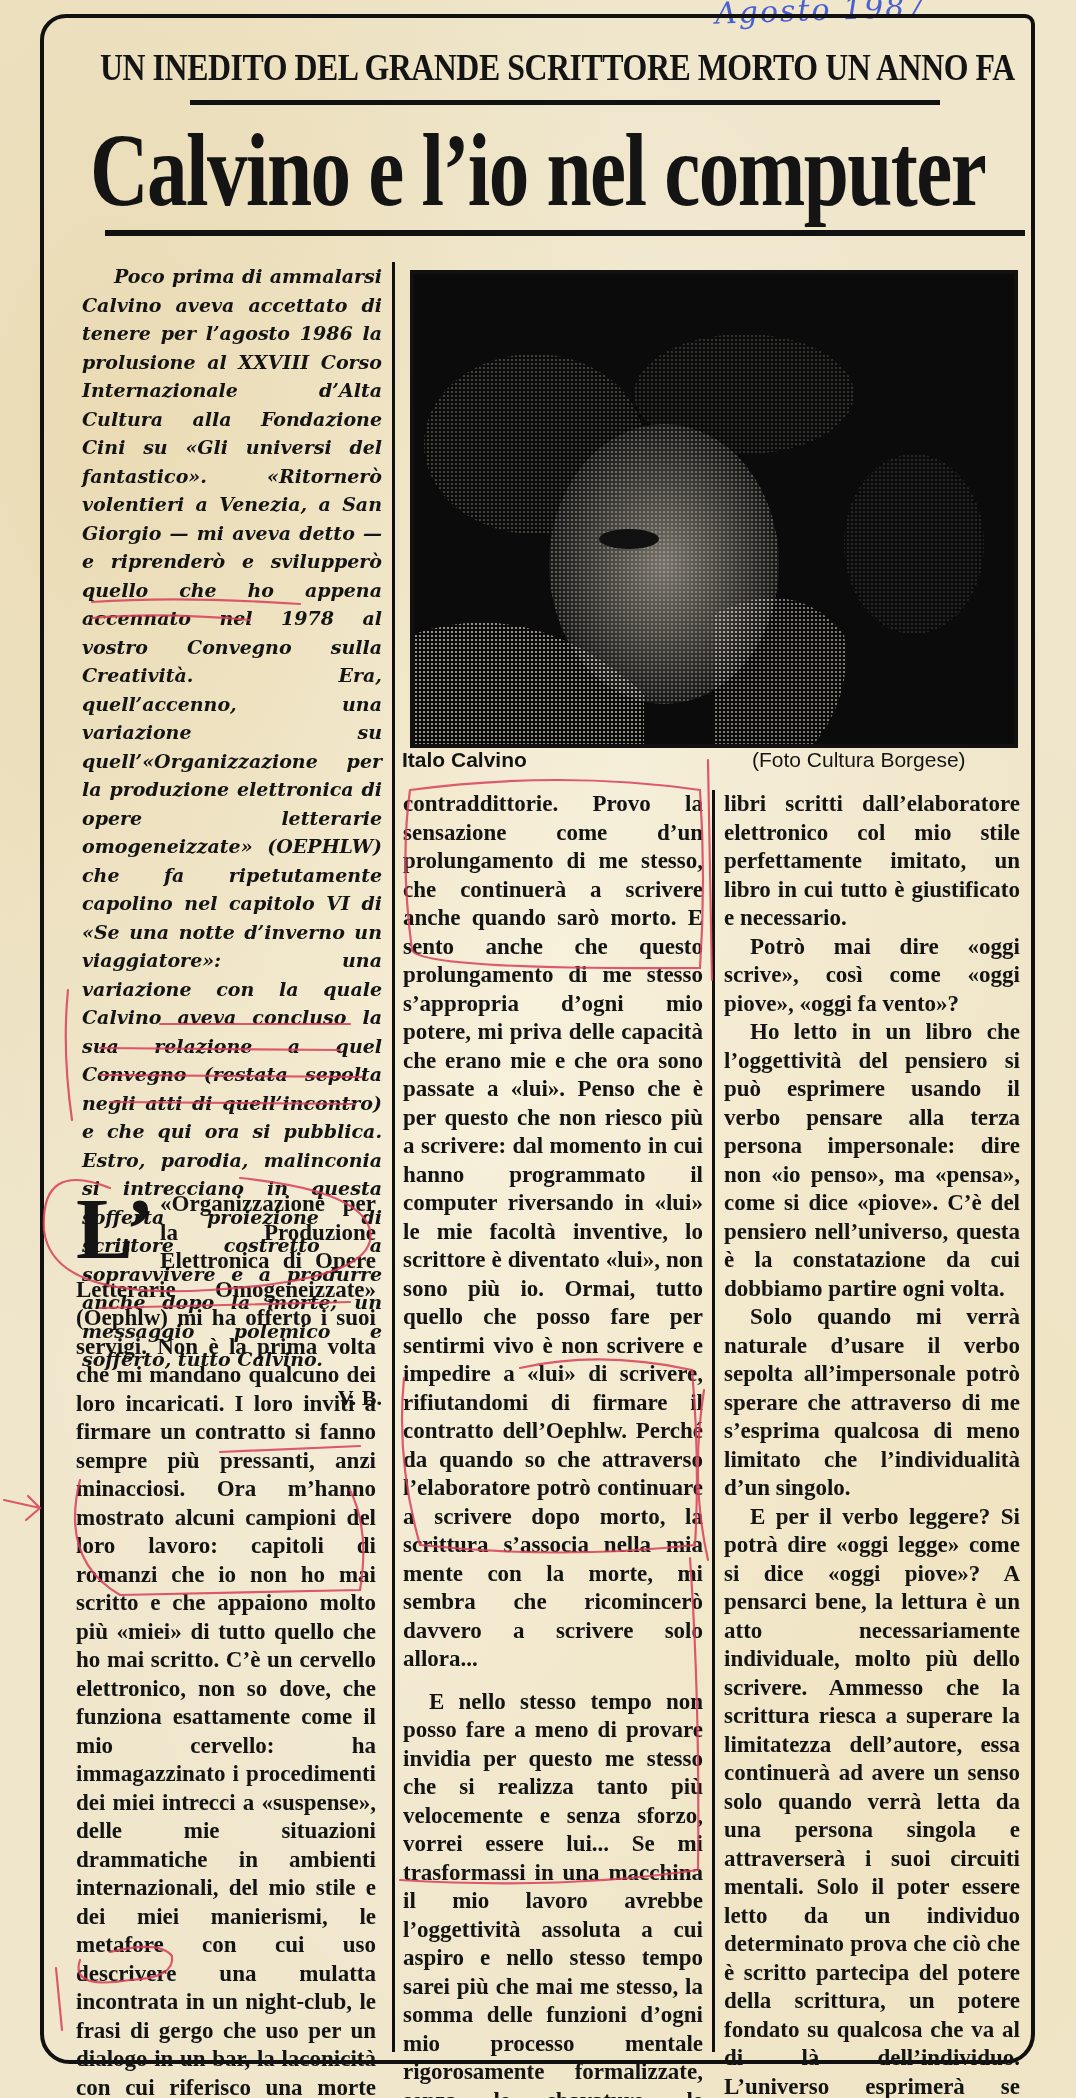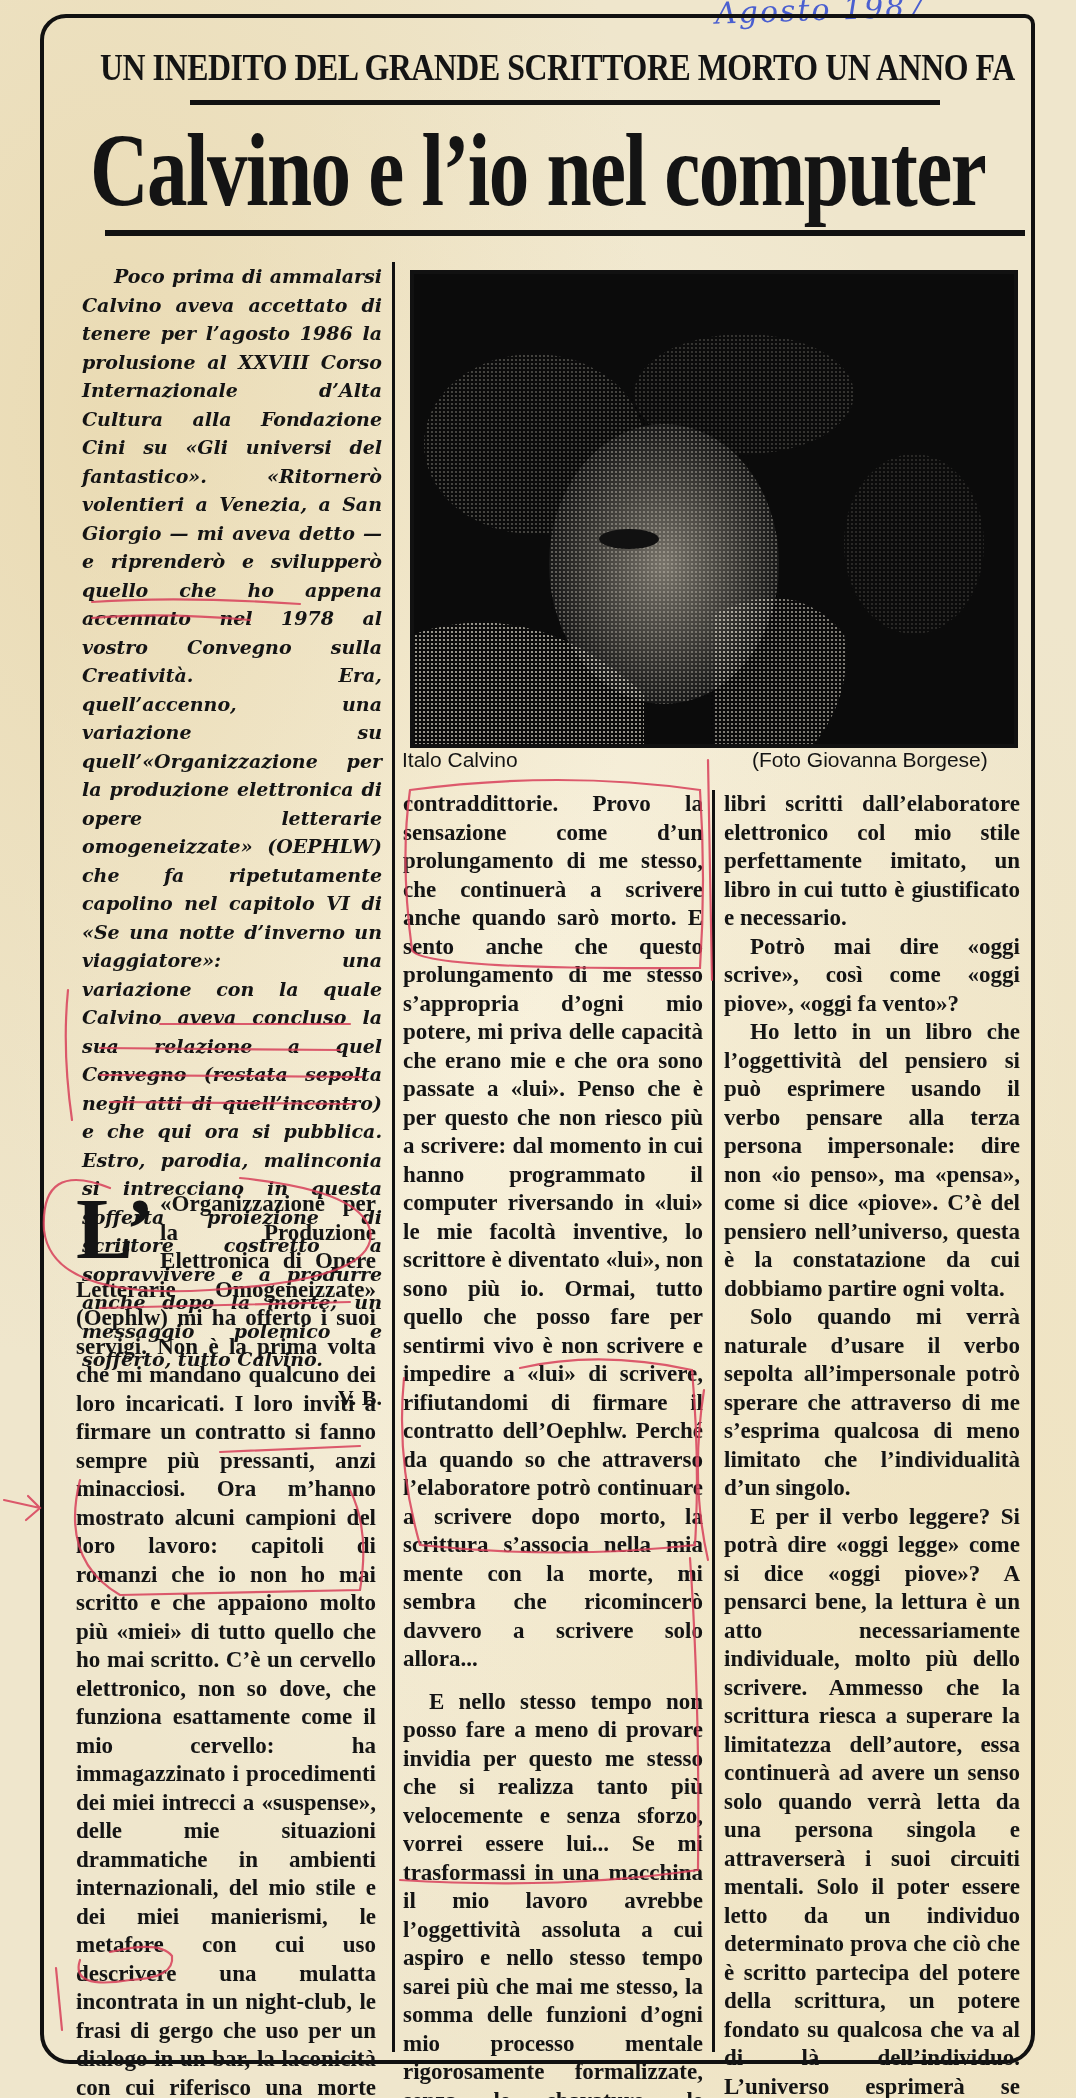--- a/index.html
+++ b/index.html
@@ -60,21 +60,21 @@
     font-size: 86px; line-height: 66px; margin: 6px 6px 0 0;
   }
   .vrule { position: absolute; width: 3px; background: #111; }
   .photo {
     position: absolute; left: 410px; top: 270px; width: 600px; height: 470px;
     border: 4px solid #111; background: #0b0b0b; overflow: hidden;
   }
   .photo svg { width: 100%; height: 100%; display: block; }
   .caption-name {
     position: absolute; left: 402px; top: 748px;
-    font-family: "Liberation Sans", sans-serif; font-weight: normal; font-size: 21px;
+    font-family: "Liberation Sans", sans-serif; font-weight: bold; font-size: 21px;
   }
   .caption-credit {
     position: absolute; left: 752px; top: 748px;
     font-family: "Liberation Sans", sans-serif; font-size: 21px;
   }
   .marks { position: absolute; left: 0; top: 0; width: 1076px; height: 2098px; pointer-events: none; }
 </style>
 </head>
 <body>
 
@@ -108,21 +108,21 @@
     <ellipse cx="330" cy="120" rx="110" ry="60" fill="url(#ht)" opacity="0.25"></ellipse>
     <ellipse cx="250" cy="290" rx="115" ry="140" fill="url(#face)" opacity="0.85"></ellipse>
     <ellipse cx="250" cy="290" rx="115" ry="140" fill="url(#ht)" opacity="0.45"></ellipse>
     <ellipse cx="215" cy="265" rx="30" ry="10" fill="#111"></ellipse>
     <path d="M0 360 Q120 320 230 420 L230 470 L0 470 Z" fill="url(#ht)" opacity="0.85"></path>
     <path d="M300 340 Q380 300 430 360 Q440 420 400 470 L300 470 Z" fill="url(#ht)" opacity="0.7"></path>
     <ellipse cx="500" cy="270" rx="70" ry="90" fill="url(#ht)" opacity="0.18"></ellipse>
   </svg>
 </div>
 <div class="caption-name">Italo Calvino</div>
-<div class="caption-credit">(Foto Giovanna Borgese)</div>
+<div class="caption-credit">(Foto Cultura Borgese)</div>
 
 <div class="vrule" style="left:392px; top:262px; height:1790px;"></div>
 <div class="vrule" style="left:712px; top:790px; height:1262px;"></div>
 
 <div class="col body-col c1">
   <p><span class="dropcap">L’</span><span>«Organizzazione per la Produzione Elettronica di Opere Letterarie Omogeneizzate» (Oephlw) mi ha offerto i suoi servigi. Non è la prima volta che mi mandano qualcuno dei loro incaricati. I loro inviti a firmare un contratto si fanno sempre più pressanti, anzi minacciosi. Ora m’hanno mostrato alcuni campioni del loro lavoro: capitoli di romanzi che io non ho mai scritto e che appaiono molto più «miei» di tutto quello che ho mai scritto. C’è un cervello elettronico, non so dove, che funziona esattamente come il mio cervello: ha immagazzinato i procedimenti dei miei intrecci a «suspense», delle mie situazioni drammatiche in ambienti internazionali, del mio stile e dei miei manierismi, le metafore con cui uso descrivere una mulatta incontrata in un night-club, le frasi di gergo che uso per un dialogo in un bar, la laconicità con cui riferisco una morte violenta.</span></p>
 
 </div>
 
 <div class="col body-col c2">

